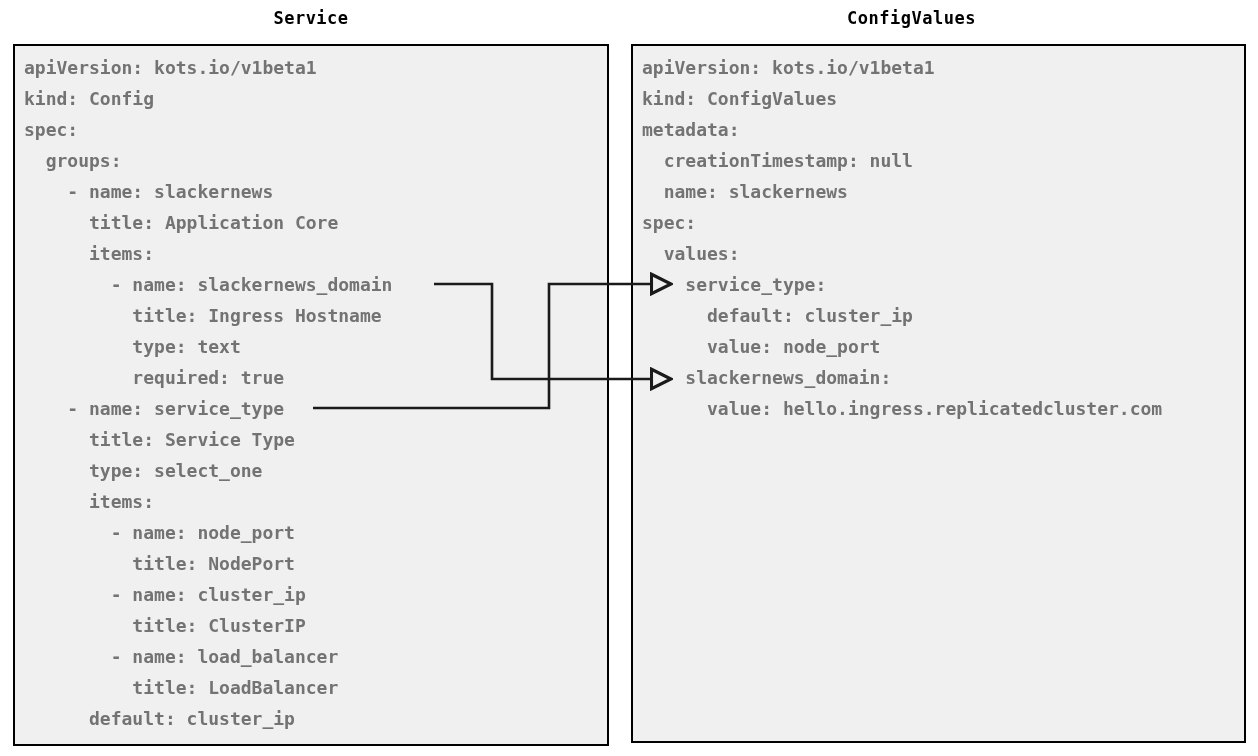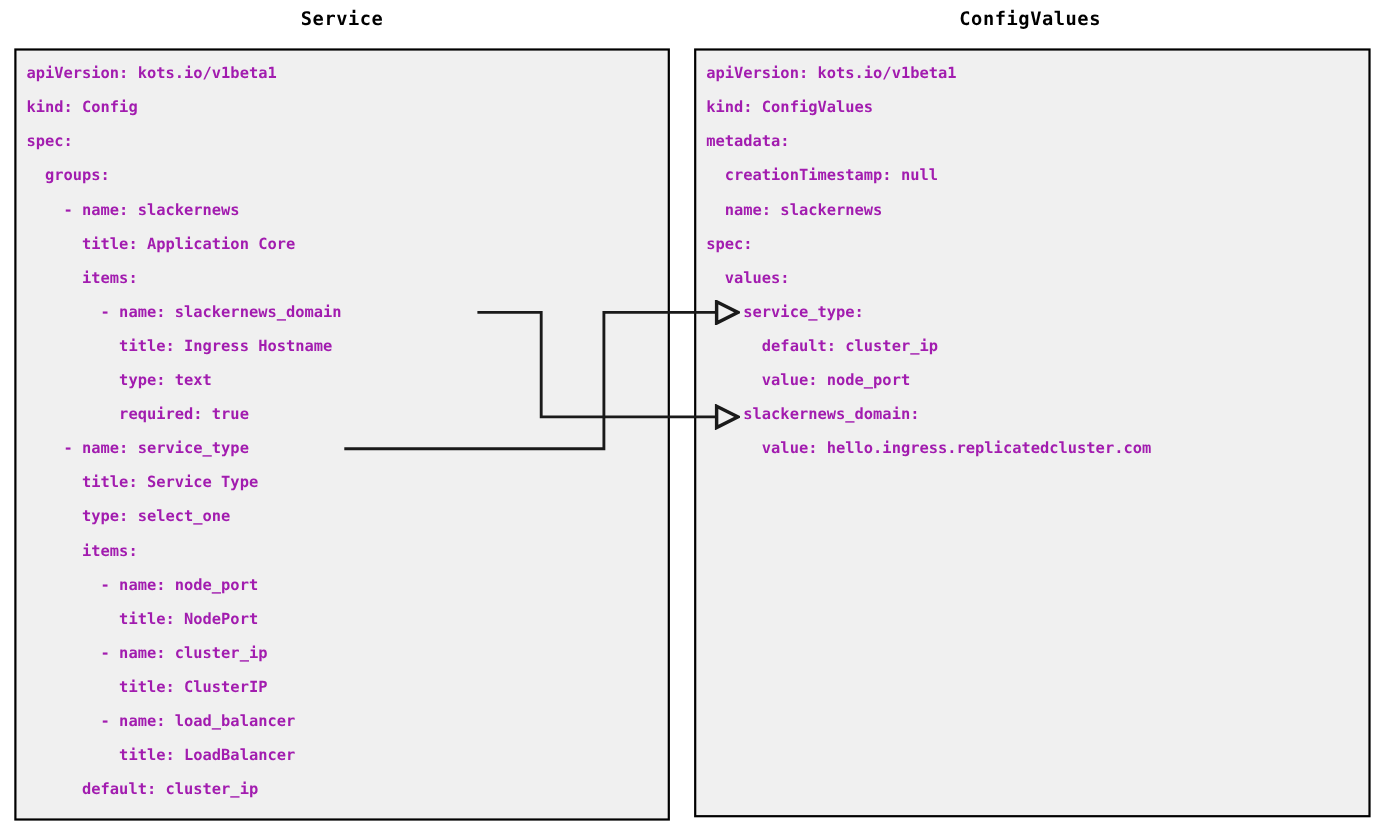--- a/index.html
+++ b/index.html
@@ -20,21 +20,21 @@
     top: 8px;
     font-family: "DejaVu Sans Mono", "Liberation Mono", monospace;
     font-size: 17px;
     font-weight: bold;
     color: #000000;
     text-align: center;
     letter-spacing: 0.5px;
     white-space: pre;
   }
   #title-config  { left: 13px;  width: 596px; }
-  #title-values  { left: 629px; width: 615px; }
+  #title-values  { left: 604px; width: 615px; }
 
   .code-panel {
     position: absolute;
     background: #f0f0f0;
     border: 2px solid #000000;
     box-sizing: border-box;
     overflow: hidden;
   }
   #panel-config {
     left: 13px;
@@ -49,24 +49,24 @@
     height: 699px;
   }
 
   .code-body {
     position: absolute;
     left: 9px;
     top: 6px;
     margin: 0;
     padding: 0;
     font-family: "DejaVu Sans Mono", "Liberation Mono", monospace;
-    font-size: 14px;
+    font-size: 18px;
     font-weight: bold;
     line-height: 31px;
-    color: #a21caf;
+    color: #737373;
     white-space: pre;
     letter-spacing: 0px;
   }
 
   #arrow-layer {
     position: absolute;
     left: 0;
     top: 0;
     width: 1258px;
     height: 756px;

